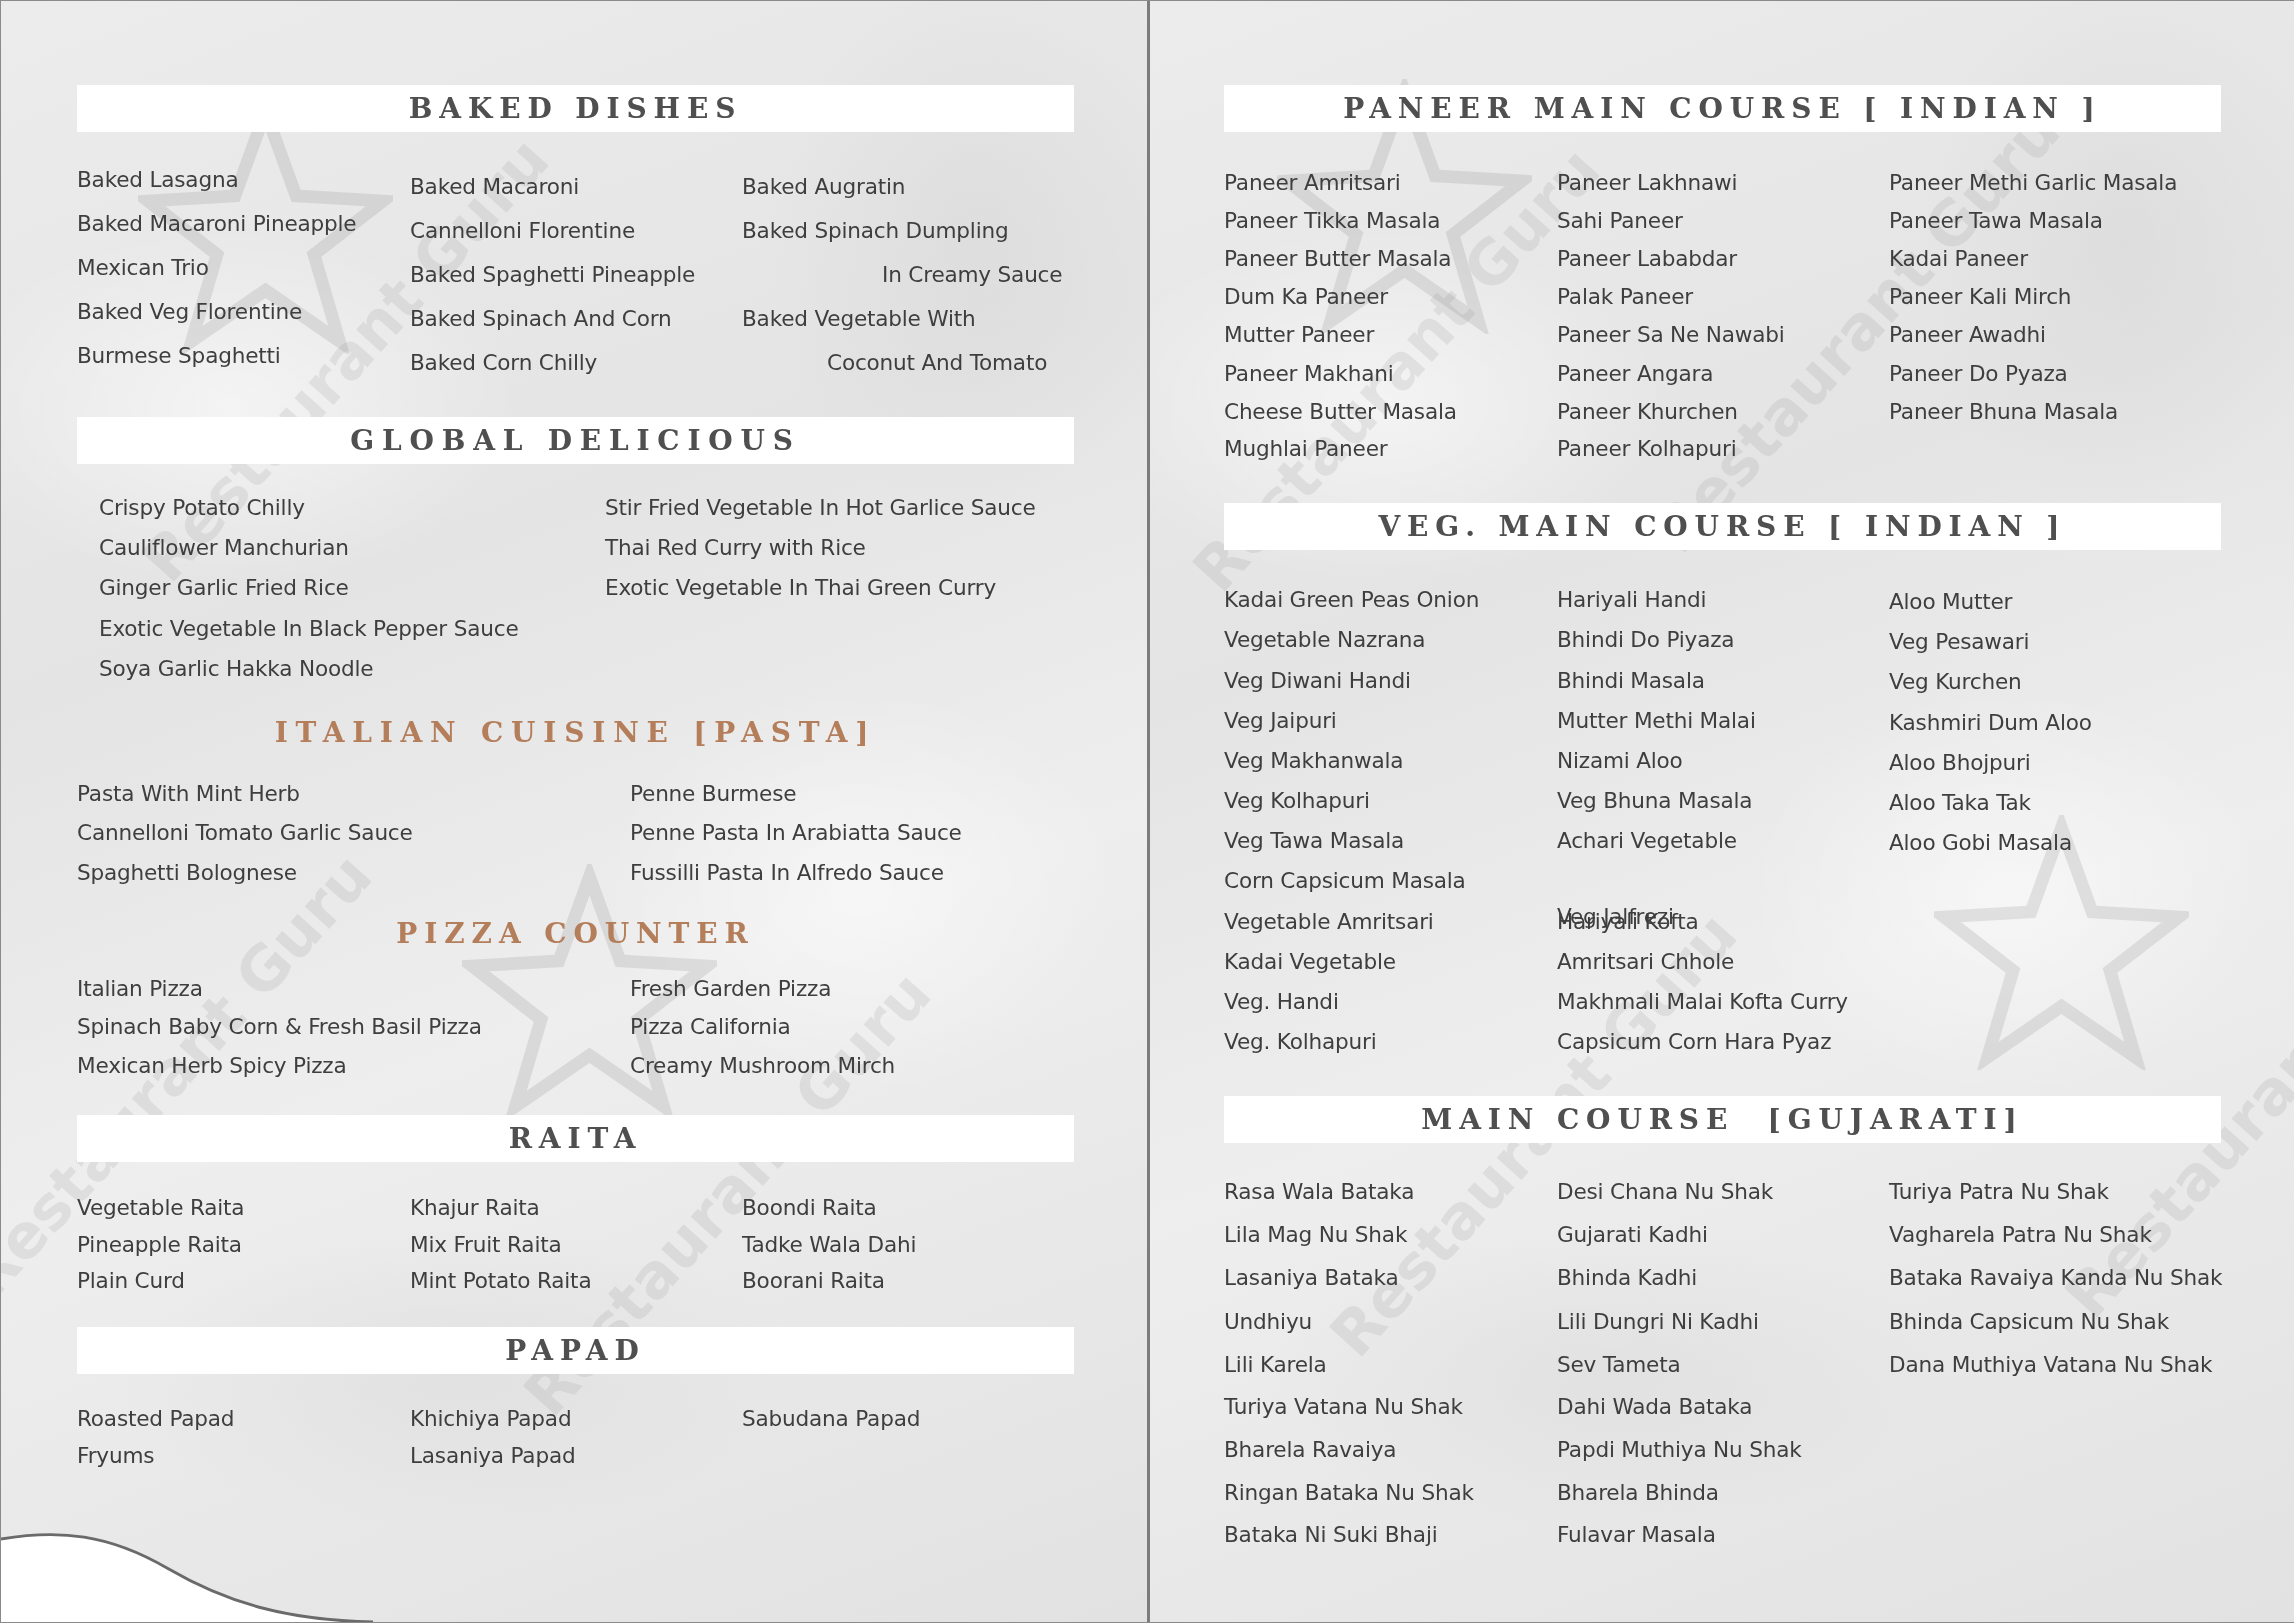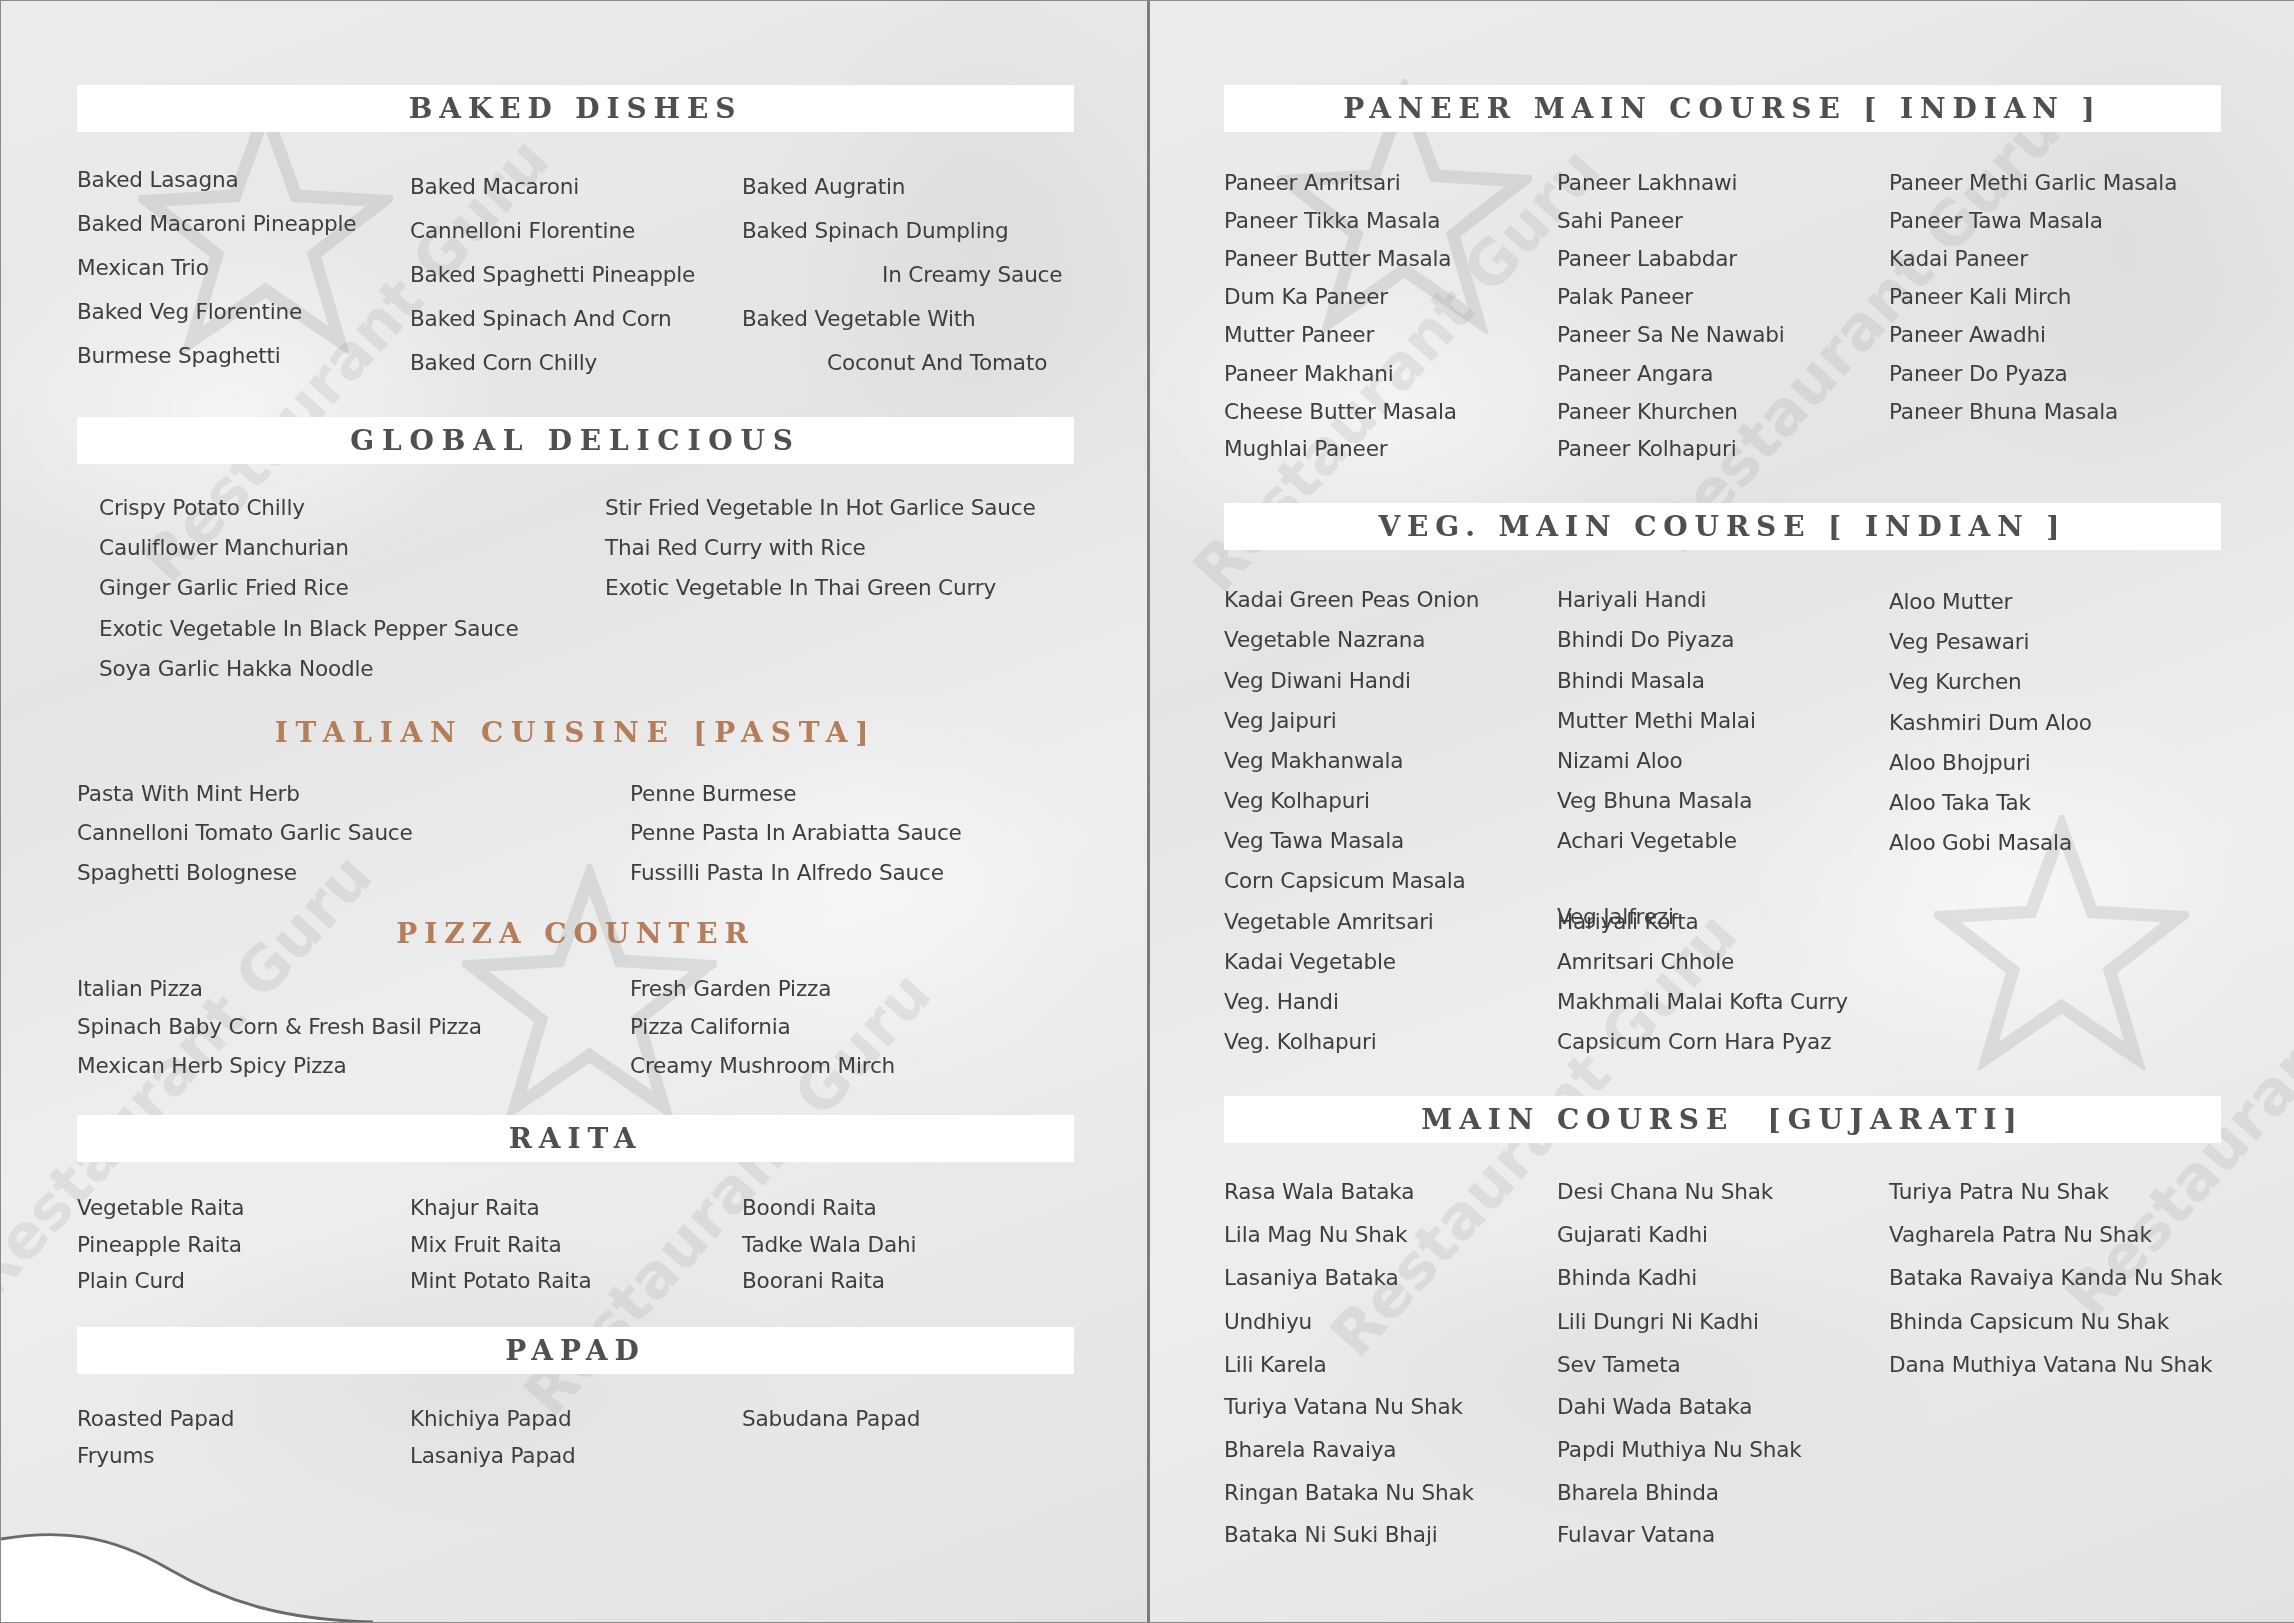--- a/index.html
+++ b/index.html
@@ -240,21 +240,21 @@
     <div class="item" style="left:74px; top:1479px;">Ringan Bataka Nu Shak</div>
     <div class="item" style="left:74px; top:1521px;">Bataka Ni Suki Bhaji</div>
     <div class="item" style="left:407px; top:1178px;">Desi Chana Nu Shak</div>
     <div class="item" style="left:407px; top:1221px;">Gujarati Kadhi</div>
     <div class="item" style="left:407px; top:1264px;">Bhinda Kadhi</div>
     <div class="item" style="left:407px; top:1308px;">Lili Dungri Ni Kadhi</div>
     <div class="item" style="left:407px; top:1351px;">Sev Tameta</div>
     <div class="item" style="left:407px; top:1393px;">Dahi Wada Bataka</div>
     <div class="item" style="left:407px; top:1436px;">Papdi Muthiya Nu Shak</div>
     <div class="item" style="left:407px; top:1479px;">Bharela Bhinda</div>
-    <div class="item" style="left:407px; top:1521px;">Fulavar Vatana</div>
+    <div class="item" style="left:407px; top:1521px;">Fulavar Masala</div>
     <div class="item" style="left:739px; top:1178px;">Turiya Patra Nu Shak</div>
     <div class="item" style="left:739px; top:1221px;">Vagharela Patra Nu Shak</div>
     <div class="item" style="left:739px; top:1264px;">Bataka Ravaiya Kanda Nu Shak</div>
     <div class="item" style="left:739px; top:1308px;">Bhinda Capsicum Nu Shak</div>
     <div class="item" style="left:739px; top:1351px;">Dana Muthiya Vatana Nu Shak</div>
   </div>
 </div>
 
 
 </body></html>

